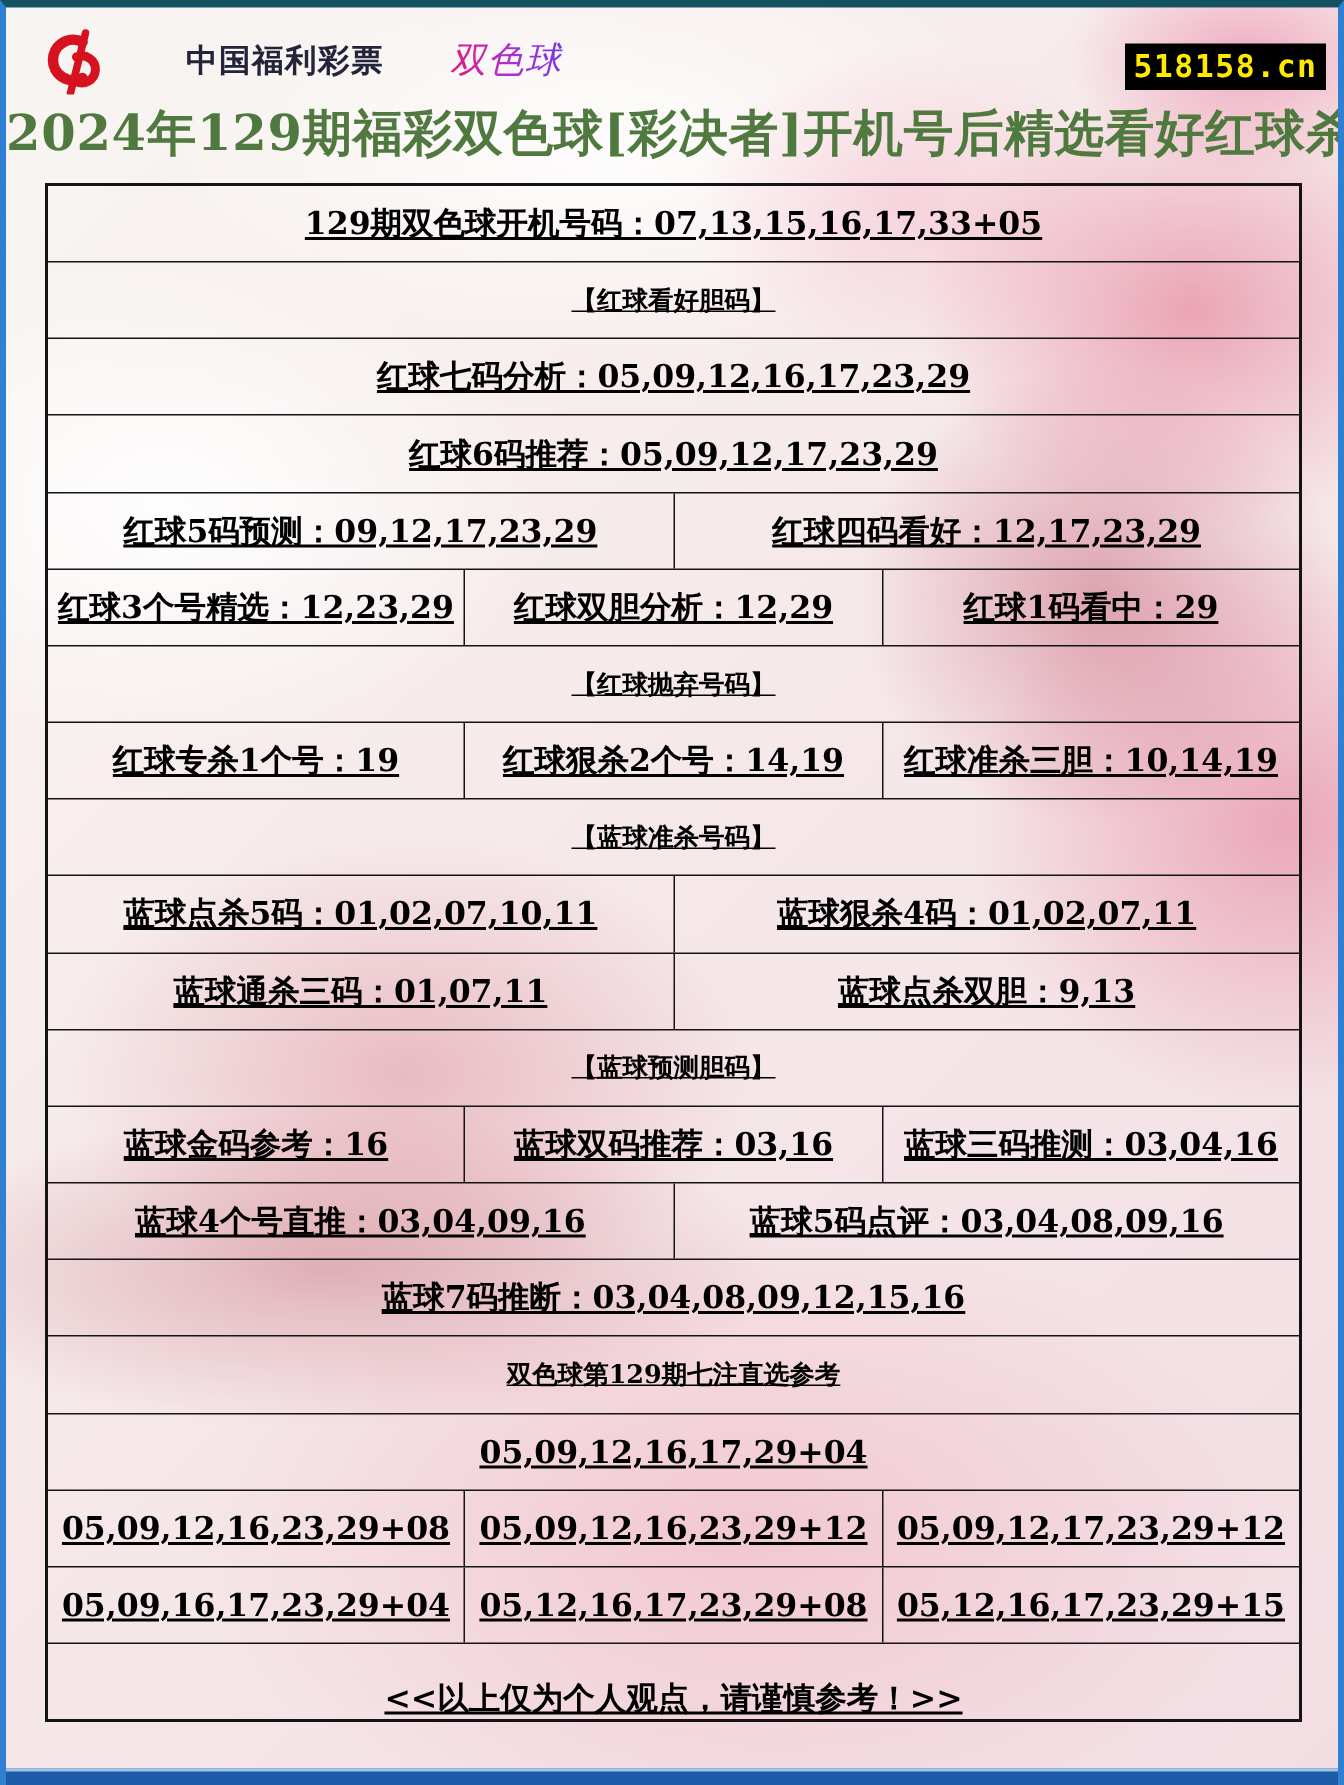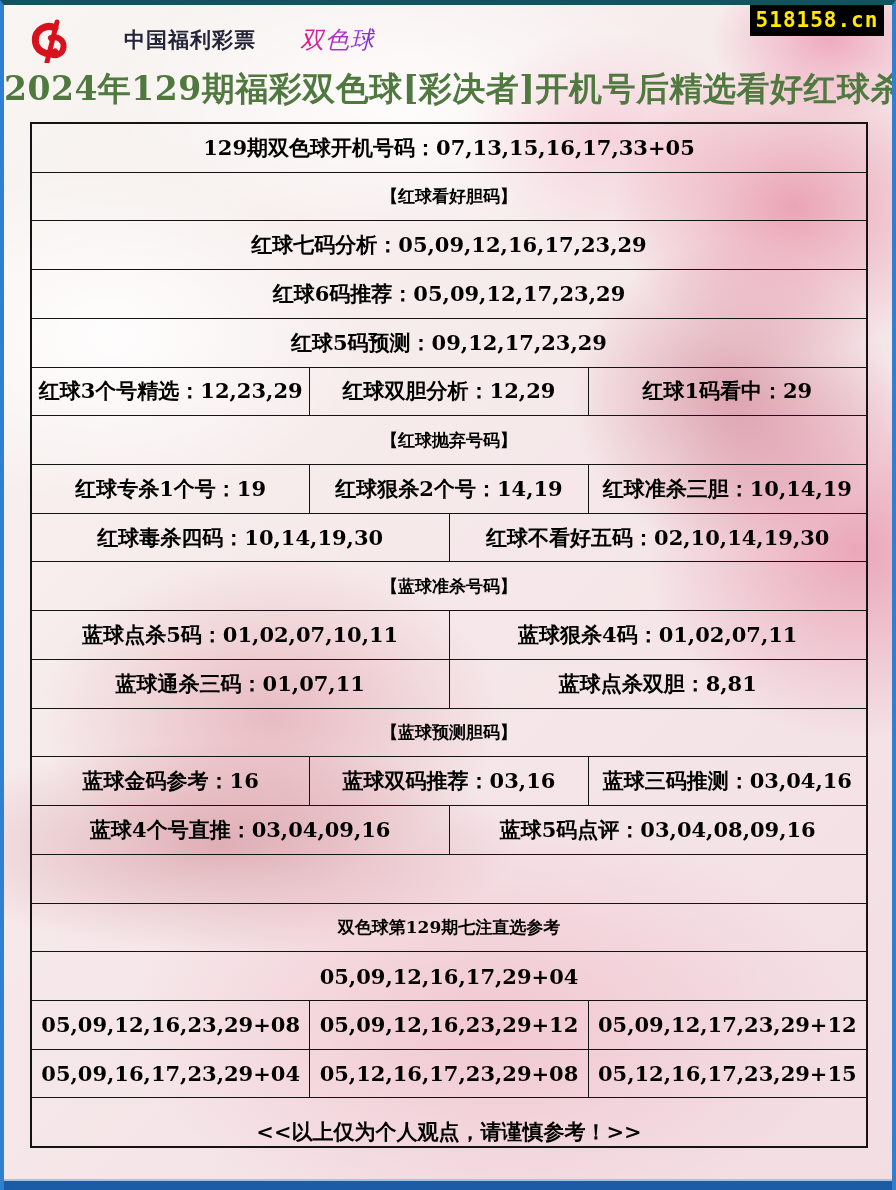--- a/index.html
+++ b/index.html
@@ -25,30 +25,30 @@
 
   .header{ position:relative; height:58px; }
   .logo{ position:absolute; left:22px; top:12px; display:flex; align-items:center;gap:44px; }
   .logo-mark{ margin-right:8px; }
   .brand{ font-family:"Liberation Sans","DejaVu Sans",sans-serif; font-weight:bold;
           font-size:21px; color:#23233a; letter-spacing:1px; }
   .brand-accent{ font-family:"Liberation Sans","DejaVu Sans",sans-serif; font-weight:normal; font-style:italic;
           font-size:24px; letter-spacing:1px;
           background:linear-gradient(90deg,#e4187f,#b02fd0,#7a35e0);
           -webkit-background-clip:text; background-clip:text; color:transparent; }
-  .site-badge{ position:absolute; right:8px; top:0; width:134px; height:31px;
+  .site-badge{ position:absolute; right:8px; top:24px; width:134px; height:31px;
           background:#000; color:#ffe900; font-family:"DejaVu Sans Mono","Liberation Mono",monospace;
           font-weight:bold; font-size:21px; line-height:31px; text-align:center; letter-spacing:1px; }
 
   .title{ position:absolute; left:0; right:0; top:62px; text-align:center;
           font-size:33px; font-weight:600; color:#50793f; letter-spacing:0.5px; white-space:nowrap; }
 
   .board{ position:absolute; left:26px; top:117px; width:838px; height:1026px;
           border:2px solid #141414; display:flex; flex-direction:column; }
-  .row{ flex:1; display:flex; border-bottom:1px solid #141414; }
+  .row{ flex:1; display:flex; border-bottom:1px solid #141414;text-decoration:underline; }
   .row:last-child{ border-bottom:none;align-items:flex-end; }
   .cell{ flex:1; display:flex; align-items:center; justify-content:center;
          border-right:1px solid #141414; font-weight:bold; font-size:21px; color:#000;
          white-space:nowrap; overflow:hidden; }
   .cell:last-child{ border-right:none; }
   .section .cell{ font-size:17px; }
 
   .bottom-bar{ position:absolute; left:0; right:0; bottom:0; height:11px;
          background:#1c5ba5; border-top:2px solid #9dc4e9; }
 </style>
@@ -82,62 +82,60 @@
       <div class="cell">【红球看好胆码】</div>
     </div>
     <div class="row">
       <div class="cell">红球七码分析：05,09,12,16,17,23,29</div>
     </div>
     <div class="row">
       <div class="cell">红球6码推荐：05,09,12,17,23,29</div>
     </div>
     <div class="row">
       <div class="cell">红球5码预测：09,12,17,23,29</div>
+      <div class="cell">红球四码看好：12,17,23,29</div>
     </div>
     <div class="row">
       <div class="cell">红球3个号精选：12,23,29</div>
       <div class="cell">红球双胆分析：12,29</div>
       <div class="cell">红球1码看中：29</div>
     </div>
     <div class="row section">
       <div class="cell">【红球抛弃号码】</div>
     </div>
     <div class="row">
       <div class="cell">红球专杀1个号：19</div>
       <div class="cell">红球狠杀2个号：14,19</div>
       <div class="cell">红球准杀三胆：10,14,19</div>
     </div>
-    <div class="row">
-      <div class="cell">红球毒杀四码：10,14,19,30</div>
-      <div class="cell">红球不看好五码：02,10,14,19,30</div>
-    </div>
     <div class="row section">
       <div class="cell">【蓝球准杀号码】</div>
     </div>
     <div class="row">
       <div class="cell">蓝球点杀5码：01,02,07,10,11</div>
       <div class="cell">蓝球狠杀4码：01,02,07,11</div>
     </div>
     <div class="row">
       <div class="cell">蓝球通杀三码：01,07,11</div>
-      <div class="cell">蓝球点杀双胆：8,81</div>
+      <div class="cell">蓝球点杀双胆：9,13</div>
     </div>
     <div class="row section">
       <div class="cell">【蓝球预测胆码】</div>
     </div>
     <div class="row">
       <div class="cell">蓝球金码参考：16</div>
       <div class="cell">蓝球双码推荐：03,16</div>
       <div class="cell">蓝球三码推测：03,04,16</div>
     </div>
     <div class="row">
       <div class="cell">蓝球4个号直推：03,04,09,16</div>
       <div class="cell">蓝球5码点评：03,04,08,09,16</div>
     </div>
     <div class="row">
+      <div class="cell">蓝球7码推断：03,04,08,09,12,15,16</div>
     </div>
     <div class="row section">
       <div class="cell">双色球第129期七注直选参考</div>
     </div>
     <div class="row">
       <div class="cell">05,09,12,16,17,29+04</div>
     </div>
     <div class="row">
       <div class="cell">05,09,12,16,23,29+08</div>
       <div class="cell">05,09,12,16,23,29+12</div>

